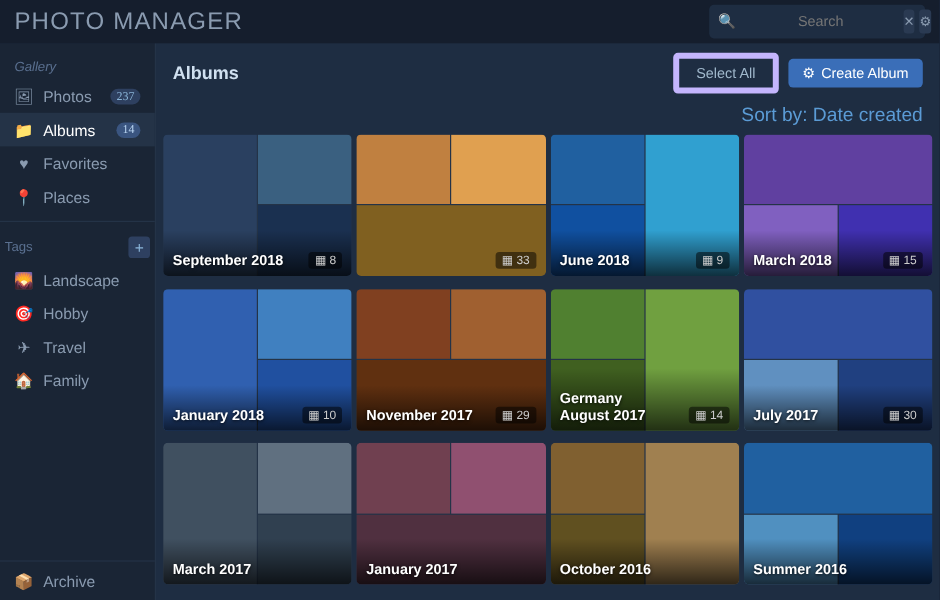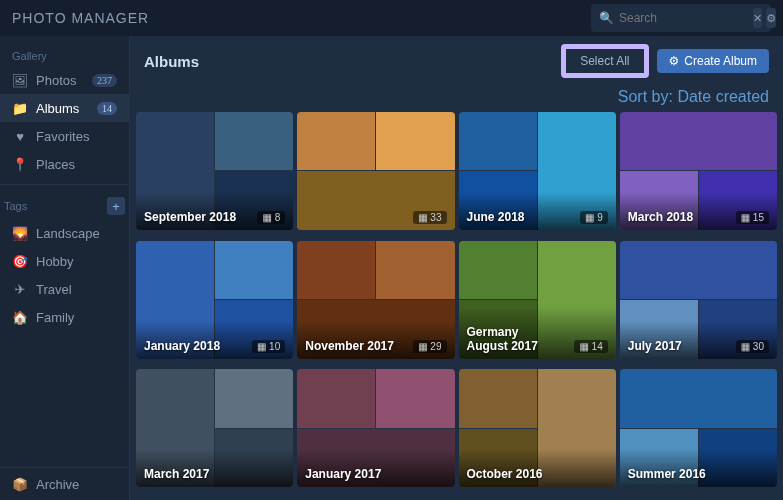--- a/index.html
+++ b/index.html
@@ -17,21 +17,21 @@
     
     .topbar {
       background: #151e2d;
       height: 36px;
       display: flex;
       align-items: center;
       padding: 0 12px;
       flex-shrink: 0;
     }
     .app-logo {
-      font-size: 14px;
+      font-size: 20px;
       font-weight: 700;
       color: #fff;
       letter-spacing: 1px;
     }
     .app-logo span {
       font-weight: 300;
       color: #8a9bb0;
     }
     .topbar-search {
       margin-left: auto;
@@ -42,20 +42,21 @@
       padding: 4px 8px;
       width: 180px;
     }
     .topbar-search input {
       background: transparent;
       border: none;
       outline: none;
       color: #3b82f6;
       font-size: 12px;
       width: 130px;
+      text-align: center;
     }
     .search-icon-svg {
       color: #8a9bb0;
       font-size: 12px;
       margin-right: 5px;
     }
     .topbar-close-btn {
       background: #2a3a52;
       border: none;
       color: #8a9bb0;
@@ -99,20 +100,21 @@
       display: flex;
       flex-direction: column;
       padding-top: 8px;
       border-right: 1px solid #243347;
     }
     .sidebar-section-label {
       font-size: 11px;
       color: #5a7090;
       padding: 6px 12px 4px;
       text-transform: none;
+      font-style: italic;
     }
     .sidebar-item {
       display: flex;
       align-items: center;
       padding: 6px 12px;
       cursor: pointer;
       font-size: 13px;
       color: #8a9bb0;
       border-radius: 0;
       position: relative;

